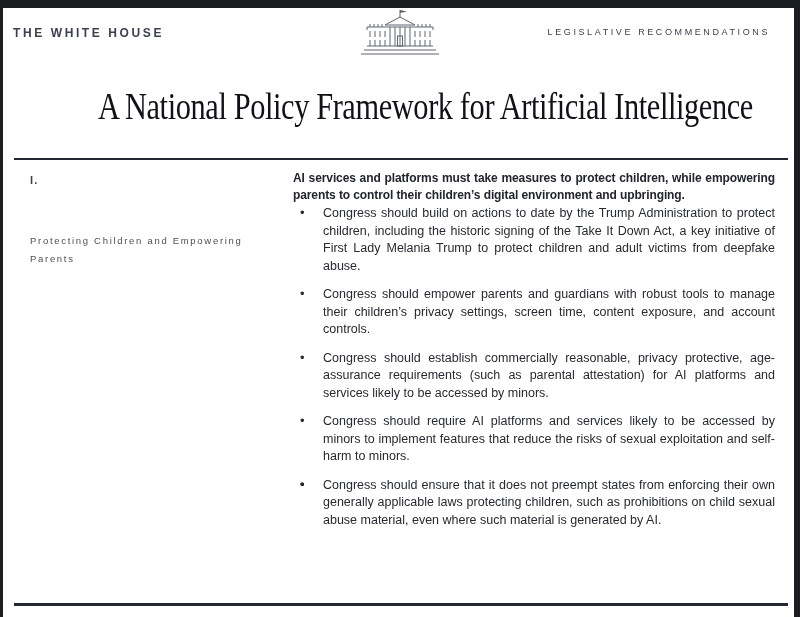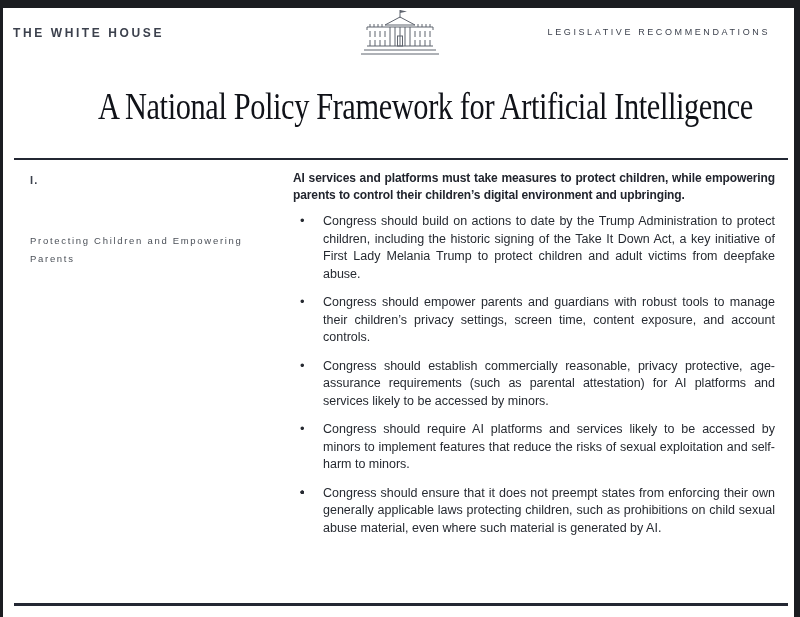--- a/index.html
+++ b/index.html
@@ -43,21 +43,21 @@
   
   .aside{position:absolute;left:30px;top:174px;width:250px;color:#3c414d;}
   .numeral{font-size:11px;font-weight:bold;letter-spacing:1.2px;margin-bottom:16px;}
   .section-name{
     font-size:9.5px;letter-spacing:1.7px;line-height:18px;color:#4b5058;margin-top:46px;
   }
 
   
   .main{position:absolute;left:293px;top:170px;width:482px;color:#262a31;}
   .intro{
-    margin:0 0 9px 0;font-size:12px;font-weight:bold;line-height:17px;
+    margin:0 0 1px 0;font-size:12px;font-weight:bold;line-height:17px;
     letter-spacing:-0.1px;color:#22252e;text-align:justify;
   }
   ul.bullets{list-style:none;margin:0;padding:0;}
   ul.bullets li{
     position:relative;padding-left:30px;margin-bottom:11px;
     font-size:12.5px;line-height:17.5px;text-align:justify;color:#262a31;
   }
   ul.bullets .marker{position:absolute;left:7px;top:-1px;font-size:13px;}
 </style>
 </head>

